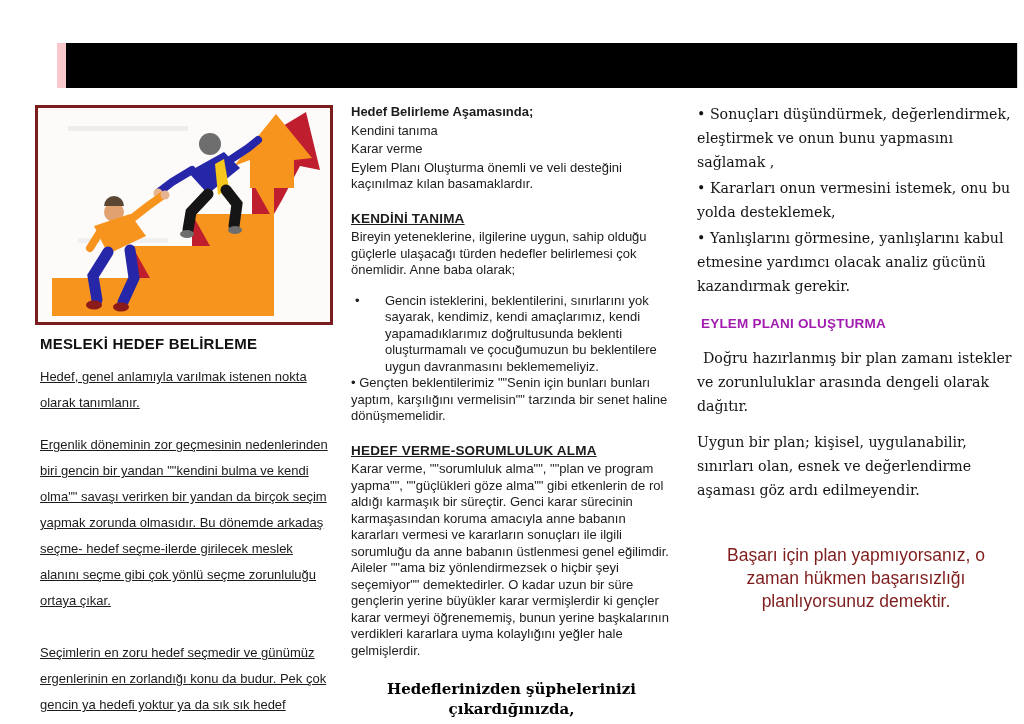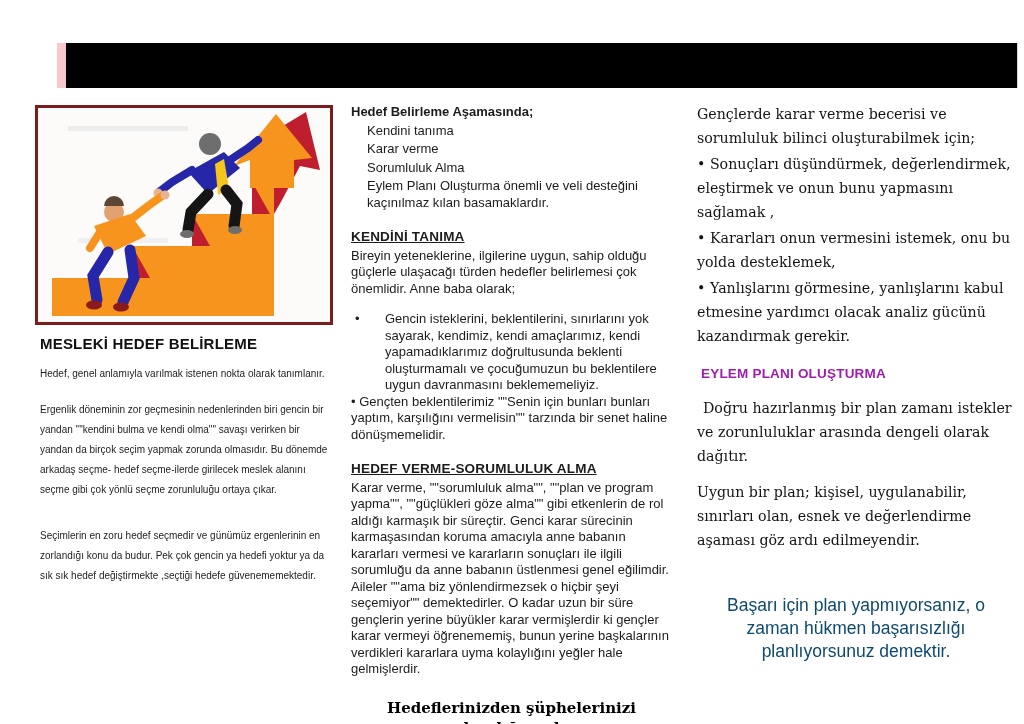--- a/index.html
+++ b/index.html
@@ -12,47 +12,47 @@
   
   .col{position:absolute;top:105px;}
   .col1{left:40px;width:294px;}
   .col2{left:351px;top:104px;width:321px;}
   .col3{left:697px;top:102px;width:318px;}
 
   
   .climb-frame{margin:0 0 6px -5px;width:292px;height:214px;border:3px solid #7b1d1d;
                background:#fcfbfa;overflow:hidden;}
   .col1 h1{font-size:15px;font-weight:bold;margin:10px 0 12px;letter-spacing:.2px;color:#111;}
-  .col1 p{font-size:10px;line-height:20px;margin:0 0 15px;}
+  .col1 p{font-size:13px;line-height:26px;margin:0 0 15px;text-decoration:underline;}
   .col1 p.gap{margin-top:16px;}
   .col1 p.gap-lg{margin-top:26px;}
 
   
   .col2{font-size:13px;line-height:16.5px;}
   .col2 .h-top{font-size:13px;font-weight:bold;margin:0 0 2px;}
-  .col2 .line{margin:0 16px 2px;}
+  .col2 .line{margin:0 0 2px;}
   .col2 h3{font-size:13.5px;font-weight:bold;margin:18px 0 2px;letter-spacing:.2px;text-decoration:underline;}
   .col2 p{margin:0 0 4px;}
   .li{display:flex;margin:14px 0 0;}
   .li .dot{width:30px;flex:0 0 30px;padding-left:4px;}
   .li .li-body{flex:1;}
   .sub-bullet{margin-left:30px;}
   .quote2{font-family:"DejaVu Serif","Liberation Serif",serif;font-weight:bold;text-align:center;
           font-size:15px;line-height:20px;margin-top:20px;color:#000;}
 
   
   .col3{font-family:"DejaVu Serif","Liberation Serif",serif;font-size:14.2px;line-height:24px;color:#141414;}
   .col3 p{margin:0 0 2px;}
   .col3 p.sp{margin-bottom:2px;}
   .col3 .h-sans{font-family:"Liberation Sans",sans-serif;font-size:13.5px;font-weight:bold;
                 margin:14px 0 10px;padding-left:4px;letter-spacing:.2px;color:#a21caf;}
   .col3 .eylem{margin-bottom:12px;}
   .col3 .eylem-first{text-indent:6px;}
   .quote3{font-family:"Liberation Sans",sans-serif;font-size:17.5px;line-height:23px;
-          text-align:center;margin:42px 4px 0;color:#0c4a6e;}
+          text-align:center;margin:42px 4px 0;color:#7f1d1d;}
 </style>
 </head>
 <body>
 
 <div class="page">
 
   <div class="pink-strip"></div>
   <div class="black-bar"></div>
 
   <section class="col col1">
@@ -103,21 +103,20 @@
     <h1>MESLEKİ HEDEF BELİRLEME</h1>
     <p>Hedef, genel anlamıyla varılmak istenen nokta olarak tanımlanır.</p>
     <p class="gap">Ergenlik döneminin zor geçmesinin nedenlerinden biri gencin bir yandan ""kendini bulma ve kendi olma"" savaşı verirken bir yandan da birçok seçim yapmak zorunda olmasıdır. Bu dönemde arkadaş seçme- hedef seçme-ilerde girilecek meslek alanını seçme gibi çok yönlü seçme zorunluluğu ortaya çıkar.</p>
     <p class="gap-lg">Seçimlerin en zoru hedef seçmedir ve günümüz ergenlerinin en zorlandığı konu da budur. Pek çok gencin ya hedefi yoktur ya da sık sık hedef değiştirmekte ,seçtiği hedefe güvenememektedir.</p>
   </section>
 
   <section class="col col2">
     <div class="h-top">Hedef Belirleme Aşamasında;</div>
     <div class="line">Kendini tanıma</div>
     <div class="line">Karar verme</div>
-    <div class="line">Sorumluluk Alma</div>
     <div class="line">Eylem Planı Oluşturma önemli ve veli desteğini kaçınılmaz kılan basamaklardır.</div>
 
     <h3>KENDİNİ TANIMA</h3>
     <p>Bireyin yeteneklerine, ilgilerine uygun, sahip olduğu güçlerle ulaşacağı türden hedefler belirlemesi çok önemlidir. Anne baba olarak;</p>
 
     <div class="li">
       <span class="dot">•</span>
       <span class="li-body">Gencin isteklerini, beklentilerini, sınırlarını yok sayarak, kendimiz, kendi amaçlarımız, kendi yapamadıklarımız doğrultusunda beklenti oluşturmamalı ve çocuğumuzun bu beklentilere uygun davranmasını beklememeliyiz.</span>
     </div>
     <p class="sub-bullet">• Gençten beklentilerimiz ""Senin için bunları bunları yaptım, karşılığını vermelisin"" tarzında bir senet haline dönüşmemelidir.</p>
@@ -125,21 +124,20 @@
     <h3>HEDEF VERME-SORUMLULUK ALMA</h3>
     <p>Karar verme, ""sorumluluk alma"", ""plan ve program yapma"", ""güçlükleri göze alma"" gibi etkenlerin de rol aldığı karmaşık bir süreçtir. Genci karar sürecinin karmaşasından koruma amacıyla anne babanın kararları vermesi ve kararların sonuçları ile ilgili sorumluğu da anne babanın üstlenmesi genel eğilimdir. Aileler ""ama biz yönlendirmezsek o hiçbir şeyi seçemiyor"" demektedirler. O kadar uzun bir süre gençlerin yerine büyükler karar vermişlerdir ki gençler karar vermeyi öğrenememiş, bunun yerine başkalarının verdikleri kararlara uyma kolaylığını yeğler hale gelmişlerdir.</p>
 
     <div class="quote2">
       <div>Hedeflerinizden şüphelerinizi çıkardığınızda,</div>
 
     </div>
   </section>
 
   <section class="col col3">
-    <p class="sp">Gençlerde karar verme becerisi ve sorumluluk bilinci oluşturabilmek için;</p>
     <p class="sp">• Sonuçları düşündürmek, değerlendirmek, eleştirmek ve onun bunu yapmasını sağlamak ,</p>
     <p class="sp">• Kararları onun vermesini istemek, onu bu yolda desteklemek,</p>
     <p class="sp">• Yanlışlarını görmesine, yanlışlarını kabul etmesine yardımcı olacak analiz gücünü kazandırmak gerekir.</p>
 
     <h3 class="h-sans">EYLEM PLANI OLUŞTURMA</h3>
     <p class="eylem eylem-first">Doğru hazırlanmış bir plan zamanı istekler ve zorunluluklar arasında dengeli olarak dağıtır.</p>
     <p class="eylem">Uygun bir plan; kişisel, uygulanabilir, sınırları olan, esnek ve değerlendirme aşaması göz ardı edilmeyendir.</p>
 
     <div class="quote3">Başarı için plan yapmıyorsanız, o zaman hükmen başarısızlığı planlıyorsunuz demektir.</div>
 

